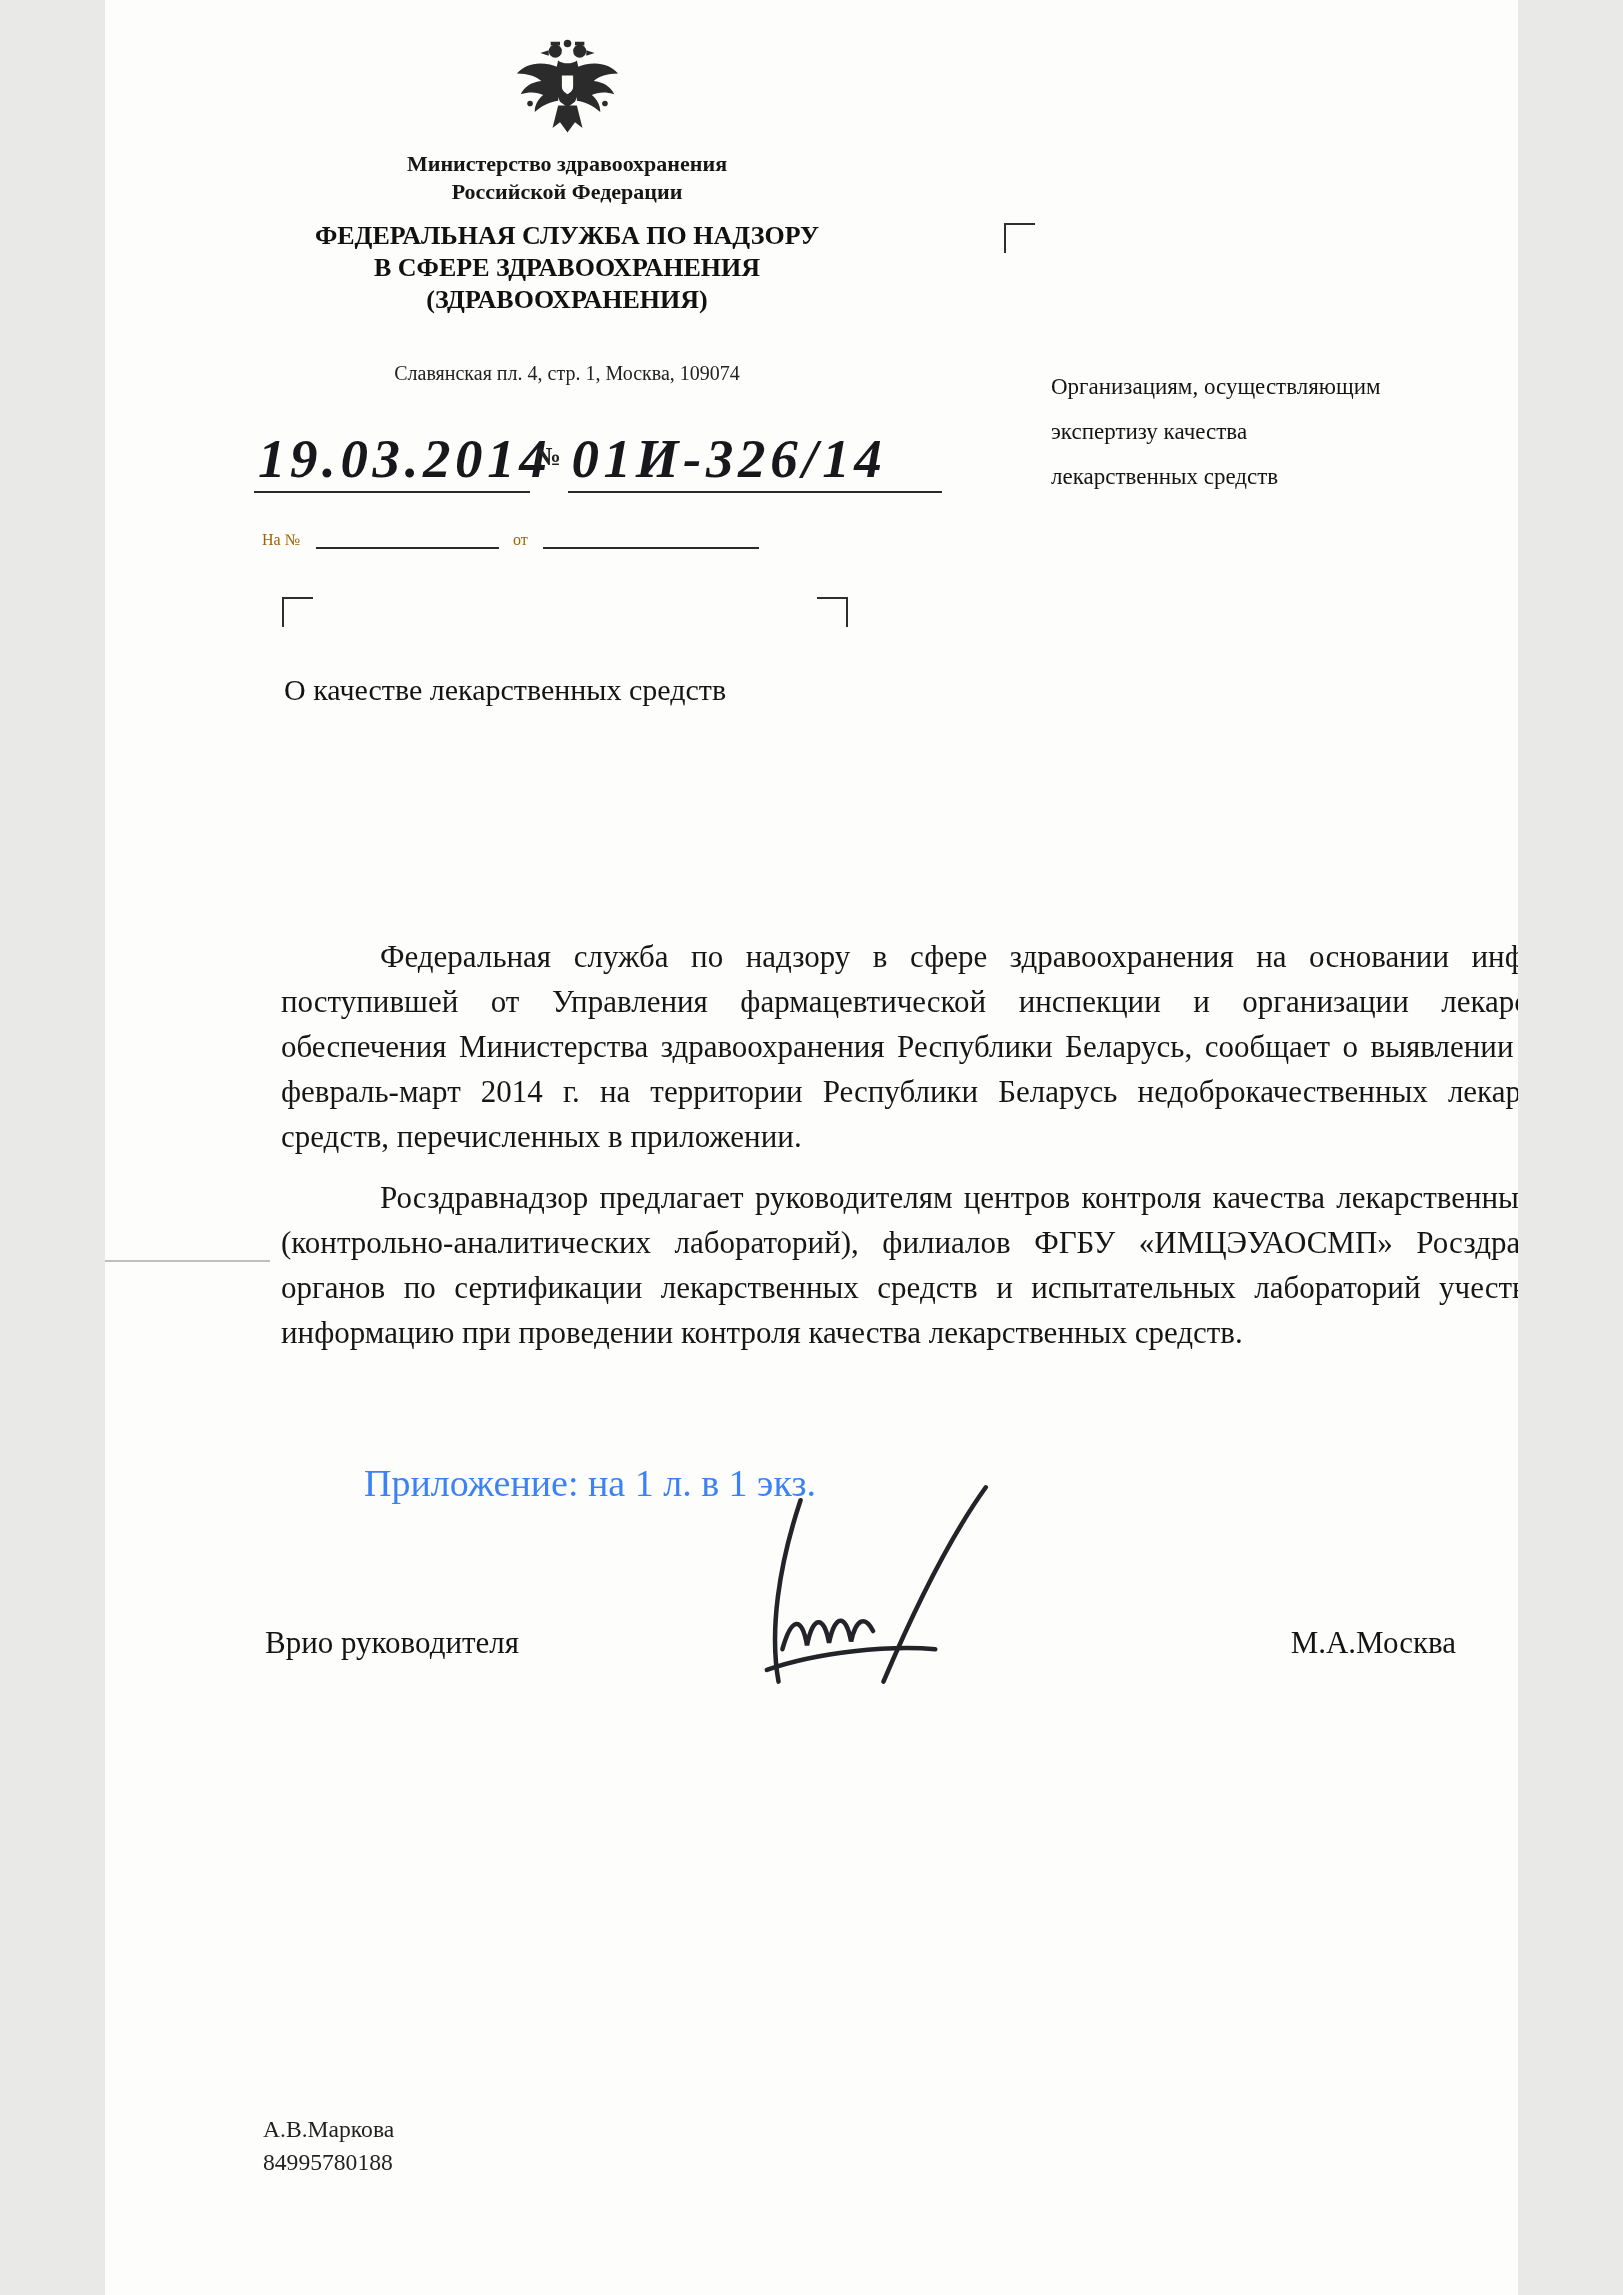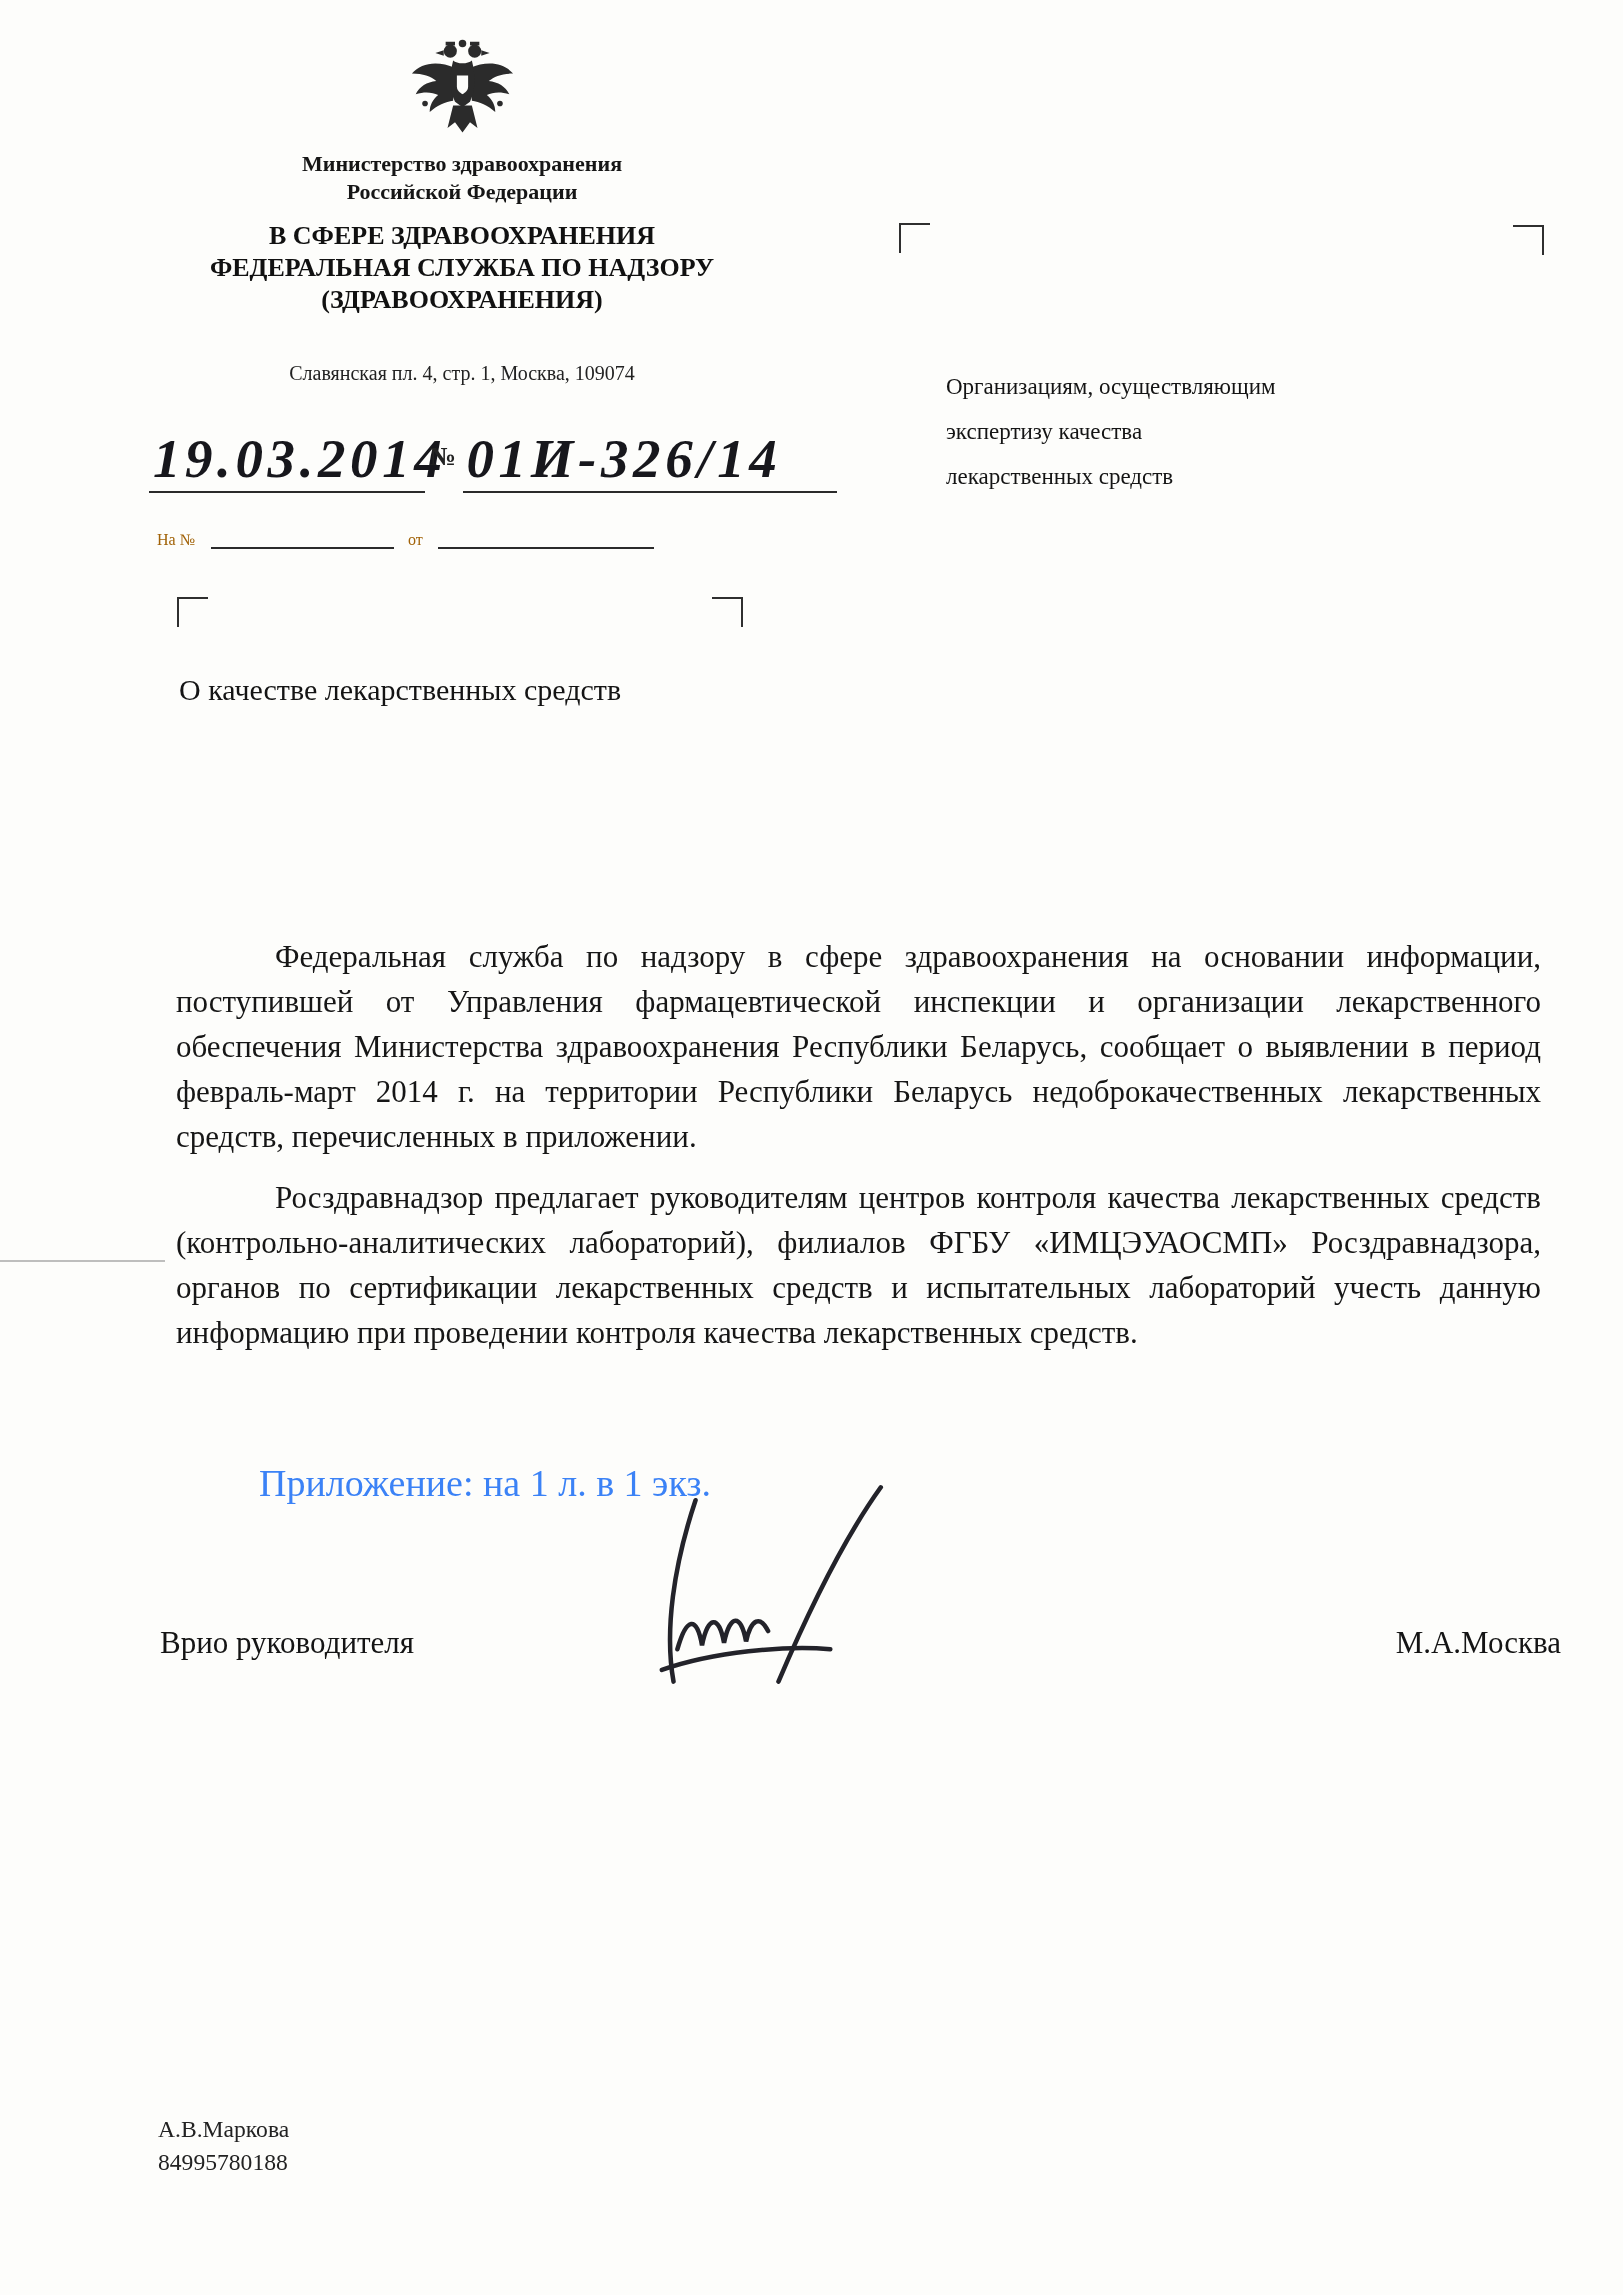--- a/index.html
+++ b/index.html
@@ -1,18 +1,18 @@
 <!DOCTYPE html>
 <html style="font-size:10.5px"><head>
 <meta charset="utf-8">
 <style>
   html,body{margin:0;padding:0;background:#e9e9e7;}
   .page{
     position:relative;
-    width:1623px;
+    width:1413px;
     height:2295px;
     margin:0 auto;
     background:#fdfdfb;
     font-family:"Liberation Serif", serif;
     color:#1d1d1d;
     overflow:hidden;
   }
   .abs{position:absolute;}
 
   
@@ -94,22 +94,22 @@
           <circle cx="20" cy="70" r="3"></circle>
           <circle cx="100" cy="70" r="3"></circle>
         </g>
       </svg>
     </div>
     <div class="ministry">
       <div>Министерство здравоохранения</div>
       <div>Российской Федерации</div>
     </div>
     <div class="service">
+      <div>ФЕДЕРАЛЬНАЯ СЛУЖБА ПО НАДЗОРУ</div>
       <div>В СФЕРЕ ЗДРАВООХРАНЕНИЯ</div>
-      <div>ФЕДЕРАЛЬНАЯ СЛУЖБА ПО НАДЗОРУ</div>
       <div>(ЗДРАВООХРАНЕНИЯ)</div>
     </div>
     <div class="contact">
       <div>Славянская пл. 4, стр. 1, Москва, 109074</div>
     </div>
   </div>
 
   <div class="abs corner tl" style="left:899px;top:223px;"></div>
   <div class="abs corner tr" style="left:1513px;top:225px;"></div>
   <div class="abs corner tl" style="left:177px;top:597px;"></div>

